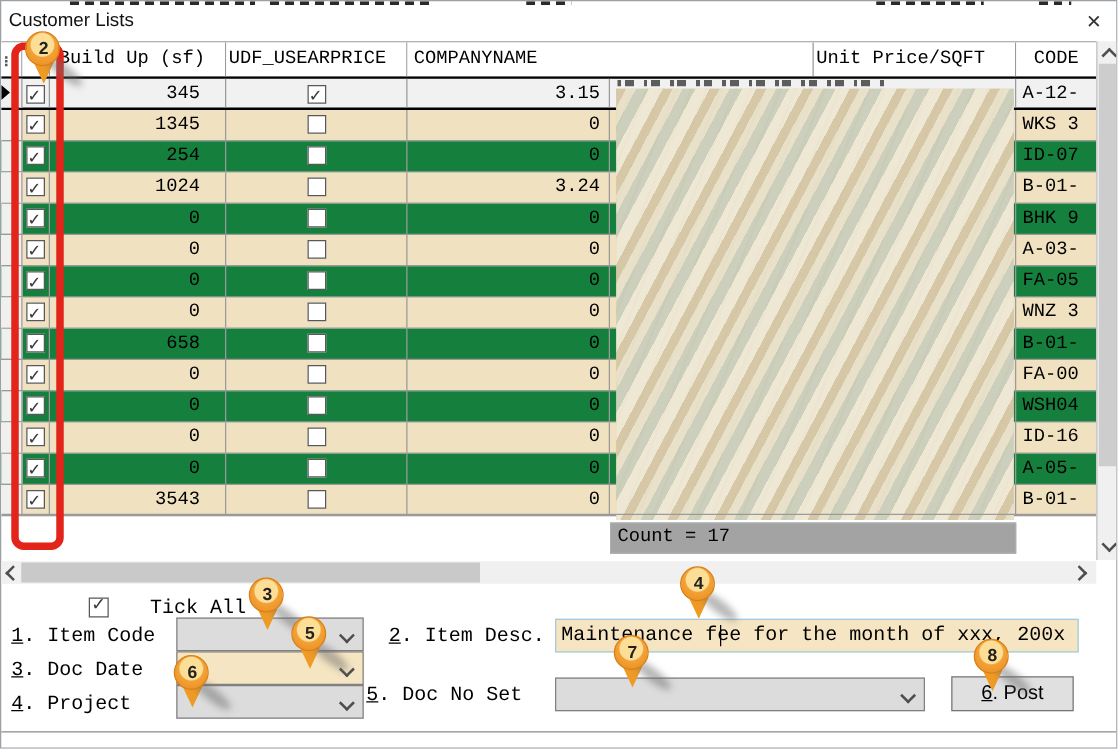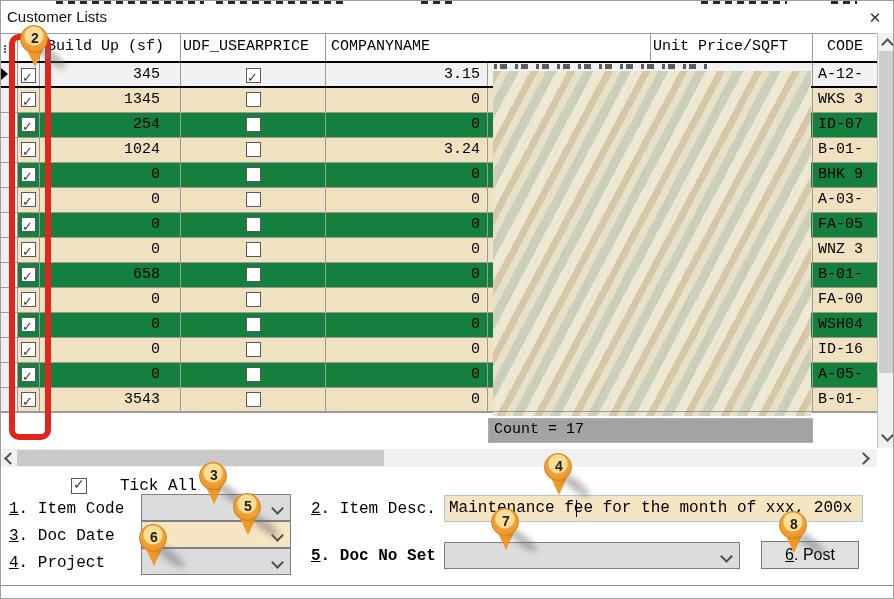--- a/index.html
+++ b/index.html
@@ -298,21 +298,21 @@
 
   <div class="lbl" style="left:310px;top:499px;"><span class="mn">2</span><span>. Item Desc.</span></div>
   <div class="field" style="left:443px;top:494px;width:419px;height:27px;">Maintenance fee for the month of xxx, 200x</div>
   <div class="caret"></div>
 
   <div class="lbl" style="left:8px;top:526px;"><span class="mn">3</span><span>. Doc Date</span></div>
   <div class="combo wheat" style="left:140px;top:520px;width:150px;height:27px;">
     <span class="chev down"></span>
   </div>
 
-  <div class="lbl" style="left:310px;top:546px;font-weight:bold;"><span class="mn">5</span><span>. Doc No Set</span></div>
+  <div class="lbl" style="left:292px;top:546px;"><span class="mn">5</span><span>. Doc No Set</span></div>
   <div class="combo" style="left:443px;top:541px;width:296px;height:27px;">
     <span class="chev down"></span>
   </div>
 
   <div class="lbl" style="left:8px;top:553px;"><span class="mn">4</span><span>. Project</span></div>
   <div class="combo" style="left:140px;top:547px;width:150px;height:27px;">
     <span class="chev down"></span>
   </div>
 
   <button class="btn" style="left:760px;top:540px;width:98px;height:28px;"><span class="mn">6</span><span>. Post</span></button>

